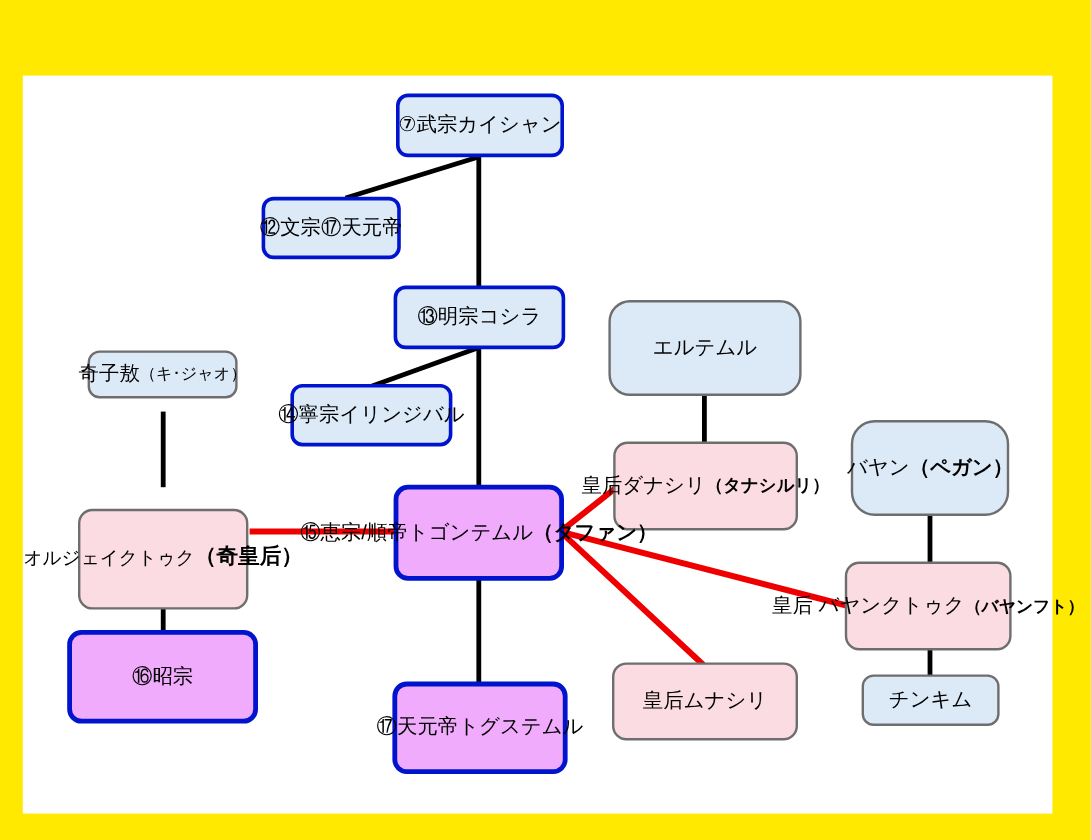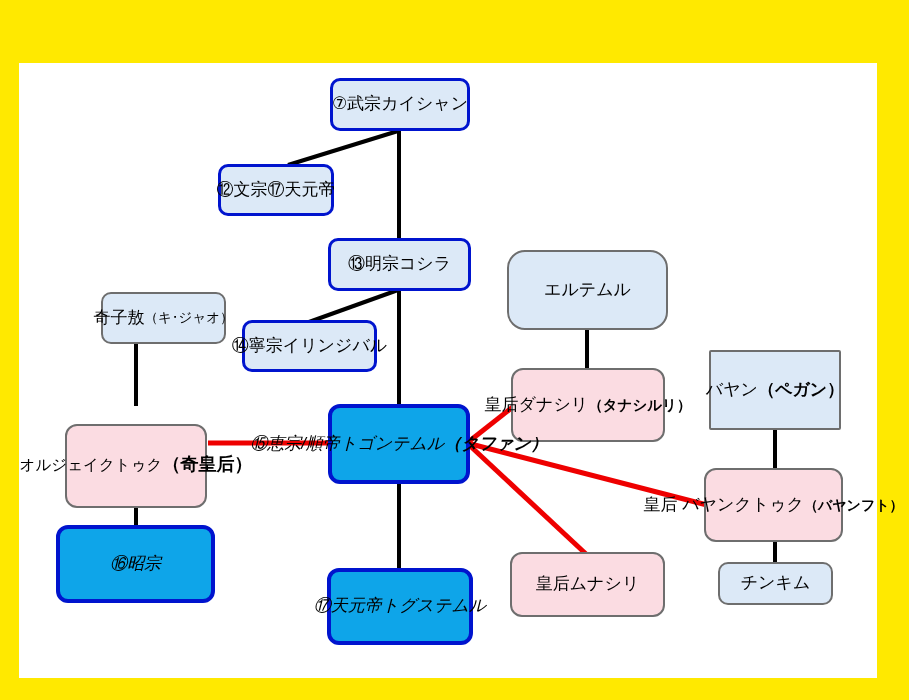--- a/index.html
+++ b/index.html
@@ -17,21 +17,21 @@
     position:absolute; left:19px; top:63px; width:858px; height:615px;
     background:#ffffff;
   }
   svg.edges { position:absolute; left:0; top:0; }
   .node {
     position:absolute; box-sizing:border-box;
     display:flex; flex-direction:row; align-items:center; justify-content:center;
     text-align:center; color:#000; line-height:1.3; white-space:nowrap;
   }
   .node.emperor      { background:#DCE9F7; border:3px solid #0014CE; border-radius:10px; }
-  .node.emperor_main { background:#0ea5e9; border:4px solid #0014CE; border-radius:12px;font-style:italic; }
+  .node.emperor_main { background:#f0abfc; border:4px solid #0014CE; border-radius:12px; }
   .node.relative     { background:#DCE9F7; border:2px solid #6E6E6E; border-radius:14px;font-family:Liberation Serif, serif; }
   .node.consort      { background:#FBDCE2; border:2px solid #6E6E6E; border-radius:12px; }
   .node .ln { font-size:17px; }
   .node .ln.b { font-weight:bold; }
 </style>
 </head>
 <body>
 
 <div class="stage">
   <div class="panel"></div>
@@ -61,28 +61,28 @@
         <div class="ln">⑰天元帝</div>
       </div>
       <div class="node emperor" style="left: 328px; top: 238px; width: 143px; height: 53px;">
         <div class="ln">⑬明宗</div>
         <div class="ln">コシラ</div>
       </div>
       <div class="node emperor" style="left: 242px; top: 320px; width: 135px; height: 52px;">
         <div class="ln">⑭寧宗</div>
         <div class="ln">イリンジバル</div>
       </div>
-      <div class="node relative" style="left: 73px; top: 292px; width: 125px; height: 52px; border-radius: 10px; margin-left: 28px;">
+      <div class="node relative" style="left: 73px; top: 292px; width: 125px; height: 40px; border-radius: 10px;">
         <div class="ln">奇子敖</div>
         <div class="ln" style="font-size: 13.5px;">（キ･ジャオ）</div>
       </div>
       <div class="node relative" style="left: 507px; top: 250px; width: 161px; height: 80px; border-radius: 18px;">
         <div class="ln">エルテムル</div>
       </div>
-      <div class="node relative" style="left: 709px; top: 350px; width: 132px; height: 80px; border-radius: 2px;">
+      <div class="node relative" style="left: 709px; top: 350px; width: 132px; height: 80px; border-radius: 20px;">
         <div class="ln">バヤン</div>
         <div class="ln b">（ペガン）</div>
       </div>
       <div class="node consort" style="left: 511px; top: 368px; width: 154px; height: 74px;">
         <div class="ln">皇后</div>
         <div class="ln">ダナシリ</div>
         <div class="ln b" style="font-size: 14.5px;">（タナシルリ）</div>
       </div>
       <div class="node consort" style="left: 65px; top: 424px; width: 142px; height: 84px; font-family: Liberation Mono, monospace;">
         <div class="ln" style="font-size: 15.5px;">オルジェイ</div>

